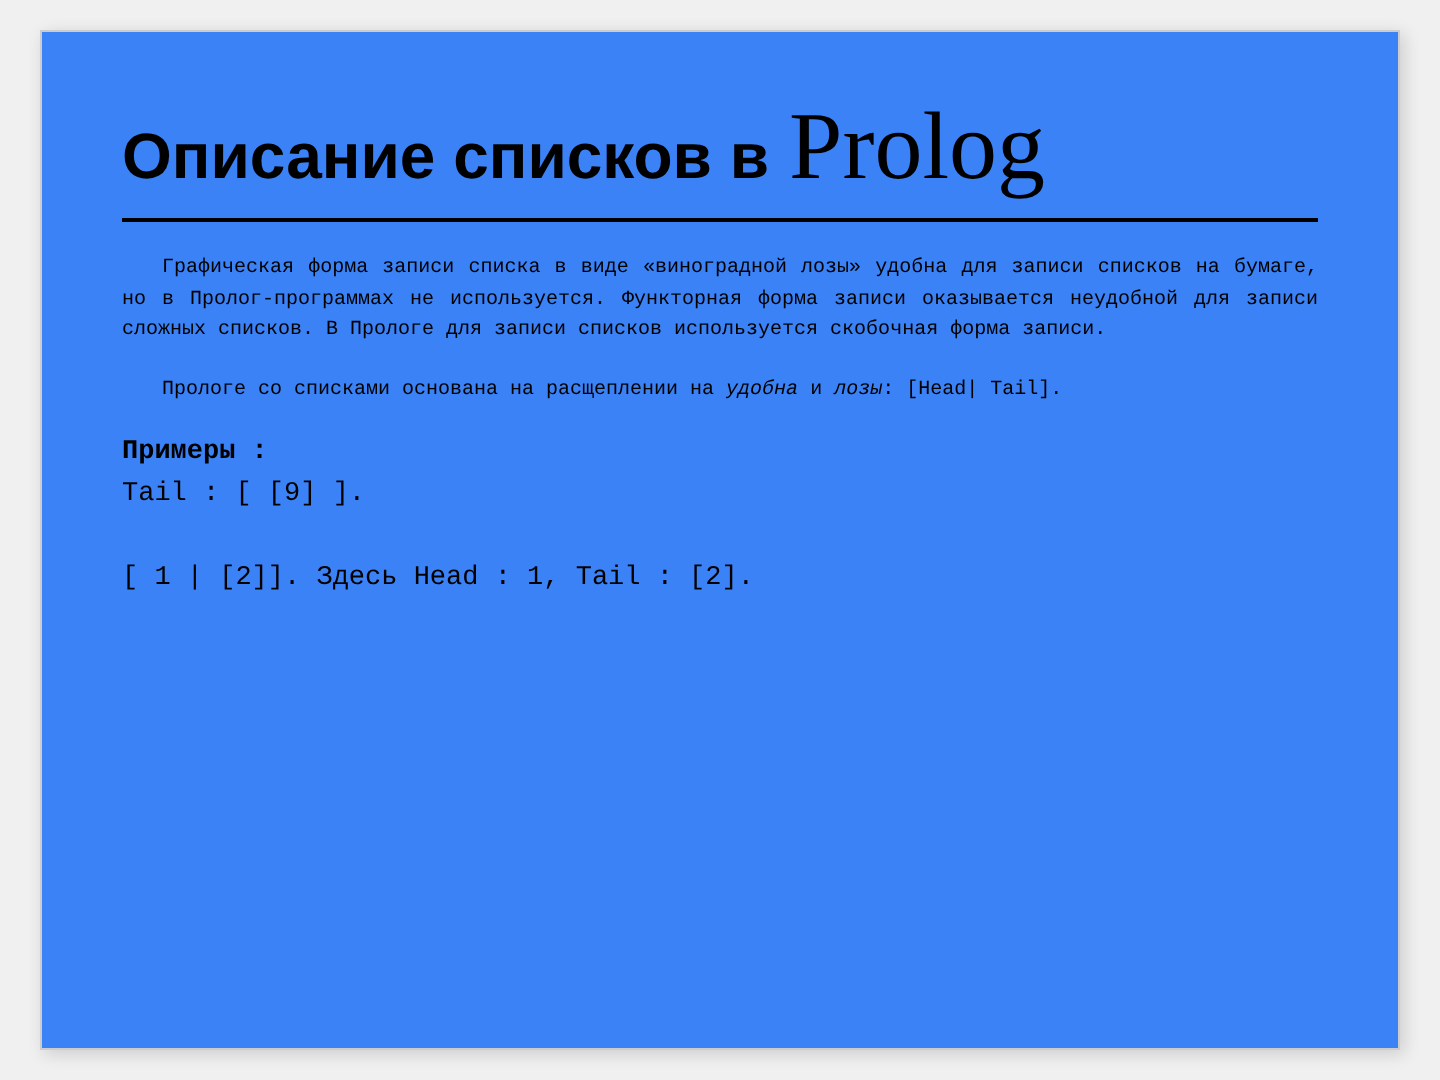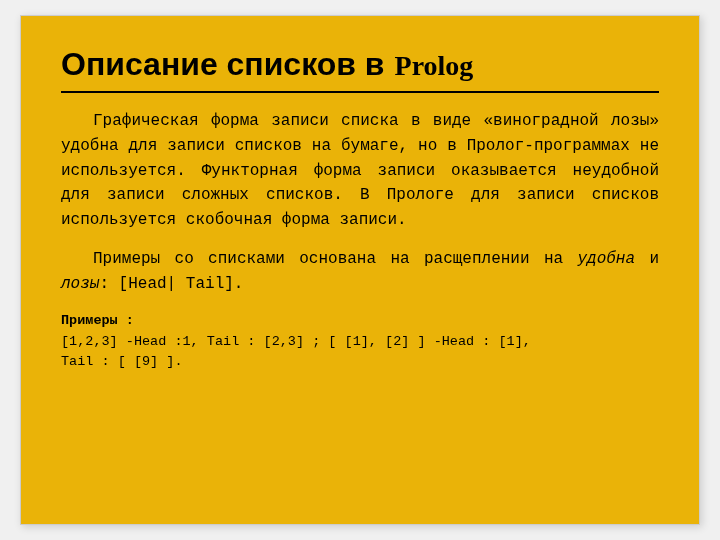--- a/index.html
+++ b/index.html
@@ -14,21 +14,21 @@
       background: #f0f0f0;
       display: flex;
       align-items: center;
       justify-content: center;
       font-family: Arial, sans-serif;
     }
 
     .slide {
       width: 680px;
       height: 510px;
-      background: #eab308;
+      background: #3b82f6;
       border: 1px solid #cccccc;
       padding: 30px 40px 30px 40px;
       display: flex;
       flex-direction: column;
       box-shadow: 2px 2px 8px rgba(0,0,0,0.15);
     }
 
     .title-area {
       display: flex;
       align-items: baseline;
@@ -38,36 +38,36 @@
     }
 
     .title-text-normal {
       font-size: 32px;
       font-weight: bold;
       font-family: Arial, sans-serif;
       color: #000000;
     }
 
     .title-text-prolog {
-      font-size: 28px;
-      font-weight: bold;
+      font-size: 48px;
+      font-weight: normal;
       font-family: 'Times New Roman', serif;
       color: #000000;
       font-style: normal;
     }
 
     .divider {
       border: none;
       border-top: 2px solid #000000;
       margin-bottom: 16px;
     }
 
     .body-text {
       font-family: 'Courier New', Courier, monospace;
-      font-size: 16px;
+      font-size: 10px;
       line-height: 1.55;
       color: #000000;
       text-align: justify;
       margin-bottom: 14px;
     }
 
     .italic-word {
       font-style: italic;
     }
 
@@ -94,22 +94,22 @@
   <div class="title-area">
     <span class="title-text-normal">Описание списков в </span>
     <span class="title-text-prolog">Prolog</span>
   </div>
 
   <hr class="divider">
 
   <p class="body-text indent">Графическая форма записи списка в виде «виноградной лозы» удобна для записи списков на бумаге, но в Пролог-программах не используется. Функторная форма записи оказывается неудобной для записи сложных списков. В Прологе для записи списков используется скобочная форма записи.</p>
 
   <p class="body-text indent">
-    <span>Примеры со списками основана на расщеплении на </span><span class="italic-word">удобна</span><span> и </span><span class="italic-word">лозы</span><span>: [Head| Tail].</span>
+    <span>Прологе со списками основана на расщеплении на </span><span class="italic-word">удобна</span><span> и </span><span class="italic-word">лозы</span><span>: [Head| Tail].</span>
   </p>
 
   <div class="code-block">
     <div><span class="bold-label">Примеры :</span></div>
-    <div>[1,2,3] -Head :1, Tail : [2,3] ; [ [1], [2] ] -Head : [1],</div>
     <div>Tail : [ [9] ].</div>
     <div>&nbsp;</div>
+    <div>[ 1 | [2]]. Здесь Head : 1, Tail : [2].</div>
   </div>
 </div>
 
 </body></html>

